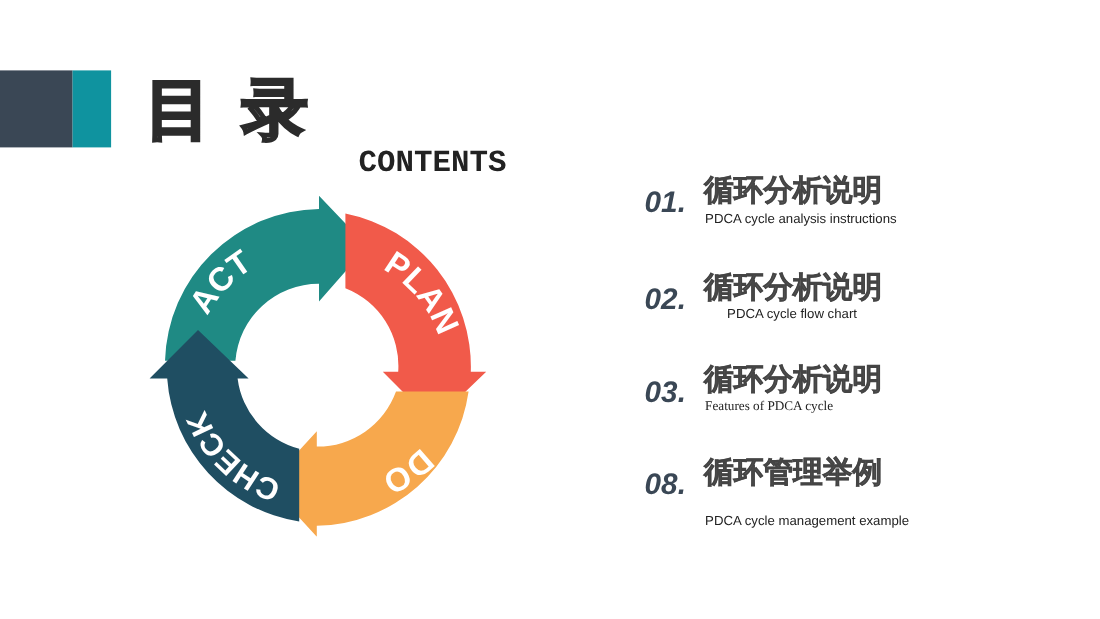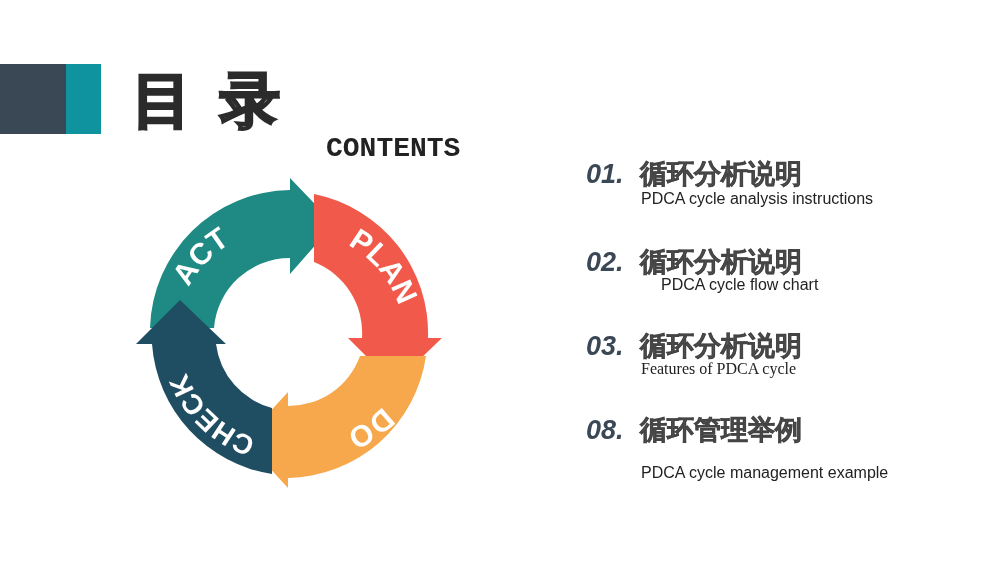--- a/index.html
+++ b/index.html
@@ -23,38 +23,38 @@
     font-family: Liberation Mono, monospace;
     font-weight: bold; font-size: 28px; line-height: 34px;
     color: #222222;
     margin-top: 32px;
   }
 
   .cycle { position: absolute; left: 122px; top: 178px; width: 340px; height: 310px; }
 
   .toc-item { position: absolute; left: 586px; }
   .toc-num {
-    position: absolute; left: 0; top: 0;
+    position: absolute; left: 0; top: 10px;
     font-family: "Liberation Sans", sans-serif;
     font-weight: bold; font-style: italic;
     font-size: 27px; line-height: 32px;
     color: #3a4755;
   }
   .toc-title {
     position: absolute; left: 54px; top: 0;
     font-family: "DejaVu Sans", sans-serif;
     font-size: 27px; line-height: 32px; font-weight: bold;
     color: #5a5a5a;
     -webkit-text-stroke: 0.6px #444;
     white-space: nowrap;
   }
   .toc-sub {
     position: absolute; left: 55px; top: 34px;
     font-family: "Liberation Sans", sans-serif;
-    font-size: 16px; line-height: 14px;
+    font-size: 12px; line-height: 14px;
     color: #222222; white-space: nowrap;
   }
 </style>
 </head>
 <body>
 
 <div class="accent-dark"></div>
 <div class="accent-teal"></div>
 
 <div class="title-cn">目录</div>

